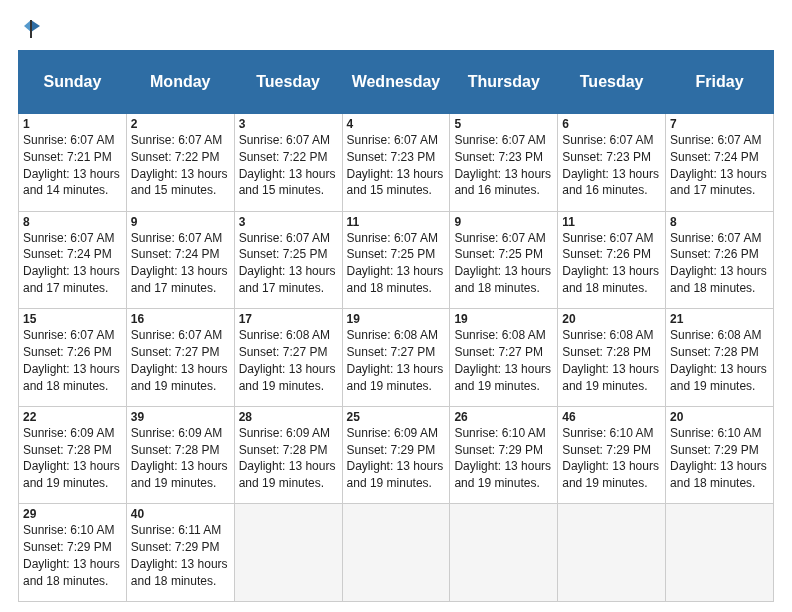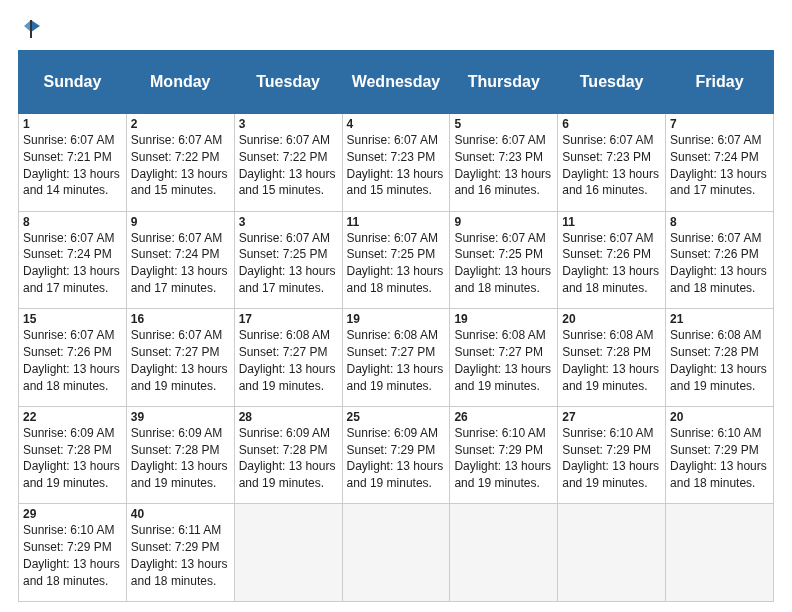--- a/index.html
+++ b/index.html
@@ -163,21 +163,21 @@
           <td><span class="day-num">19</span><span class="day-info">Sunrise: 6:08 AM<br>Sunset: 7:27 PM<br>Daylight: 13 hours and 19 minutes.</span></td>
           <td><span class="day-num">20</span><span class="day-info">Sunrise: 6:08 AM<br>Sunset: 7:28 PM<br>Daylight: 13 hours and 19 minutes.</span></td>
           <td><span class="day-num">21</span><span class="day-info">Sunrise: 6:08 AM<br>Sunset: 7:28 PM<br>Daylight: 13 hours and 19 minutes.</span></td>
         </tr>
         <tr>
           <td><span class="day-num">22</span><span class="day-info">Sunrise: 6:09 AM<br>Sunset: 7:28 PM<br>Daylight: 13 hours and 19 minutes.</span></td>
           <td><span class="day-num">39</span><span class="day-info">Sunrise: 6:09 AM<br>Sunset: 7:28 PM<br>Daylight: 13 hours and 19 minutes.</span></td>
           <td><span class="day-num">28</span><span class="day-info">Sunrise: 6:09 AM<br>Sunset: 7:28 PM<br>Daylight: 13 hours and 19 minutes.</span></td>
           <td><span class="day-num">25</span><span class="day-info">Sunrise: 6:09 AM<br>Sunset: 7:29 PM<br>Daylight: 13 hours and 19 minutes.</span></td>
           <td><span class="day-num">26</span><span class="day-info">Sunrise: 6:10 AM<br>Sunset: 7:29 PM<br>Daylight: 13 hours and 19 minutes.</span></td>
-          <td><span class="day-num">27</span><span class="day-info">Sunrise: 6:10 AM<br>Sunset: 7:29 PM<br>Daylight: 13 hours and 19 minutes.</span></td>
+          <td><span class="day-num">46</span><span class="day-info">Sunrise: 6:10 AM<br>Sunset: 7:29 PM<br>Daylight: 13 hours and 19 minutes.</span></td>
           <td><span class="day-num">20</span><span class="day-info">Sunrise: 6:10 AM<br>Sunset: 7:29 PM<br>Daylight: 13 hours and 18 minutes.</span></td>
         </tr>
         <tr class="last-row">
           <td><span class="day-num">29</span><span class="day-info">Sunrise: 6:10 AM<br>Sunset: 7:29 PM<br>Daylight: 13 hours and 18 minutes.</span></td>
           <td><span class="day-num">40</span><span class="day-info">Sunrise: 6:11 AM<br>Sunset: 7:29 PM<br>Daylight: 13 hours and 18 minutes.</span></td>
           <td class="empty"></td>
           <td class="empty"></td>
           <td class="empty"></td>
           <td class="empty"></td>
           <td class="empty"></td>

